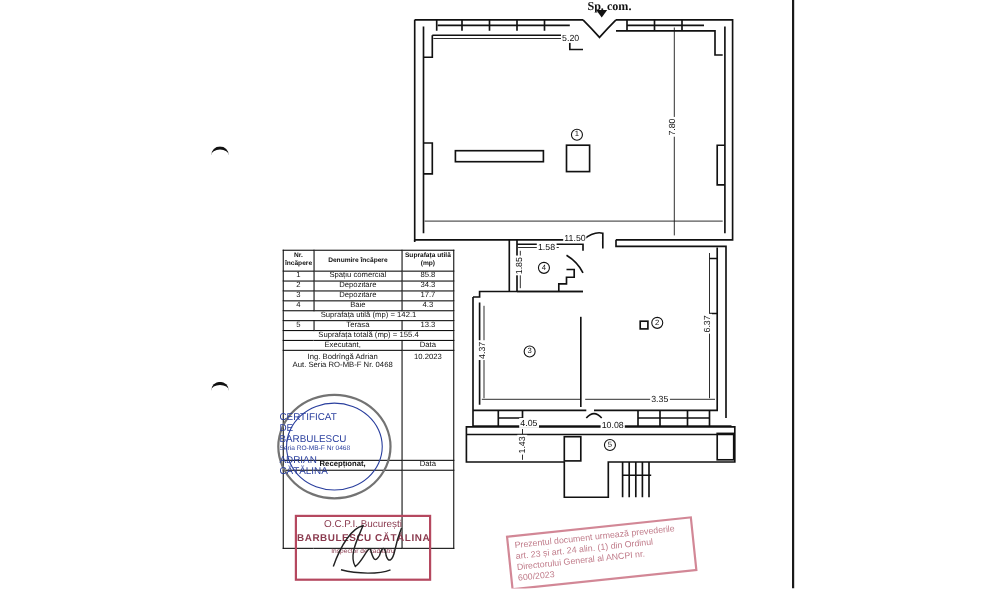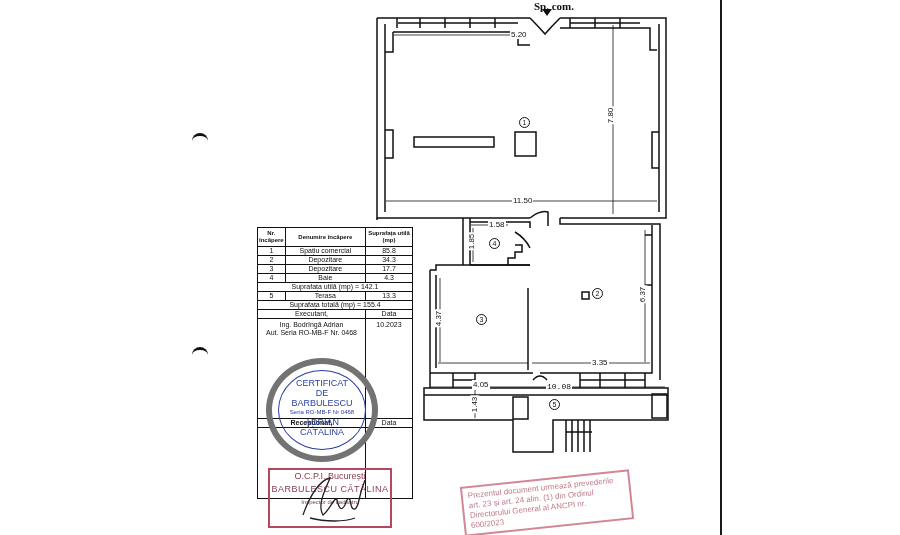--- a/index.html
+++ b/index.html
@@ -5,29 +5,29 @@
   html, body { margin:0; padding:0; }
   body { width:900px; height:535px; background:#ffffff; position:relative; overflow:hidden; font-family:"Liberation Sans", sans-serif; color:#111; }
   .page-edge { position:absolute; left:720px; top:0; width:2px; height:535px; background:#1a1a1a; }
   .punch { position:absolute; width:16px; height:10px; border-top:3px solid #111; border-radius:10px 10px 0 0; }
   .plan { position:absolute; left:0; top:0; width:900px; height:535px; }
   .tbl { position:absolute; left:257px; top:227px; width:156px; border-collapse:collapse; font-size:7px; }
   .tbl td, .tbl th { border:1px solid #111; padding:0 2px; text-align:center; line-height:8px; }
   .tbl th { font-weight:bold; font-size:6px; line-height:7px; padding:2px 1px; }
   .sig-cell { height:97px; position:relative; }
   .recv-cell { height:70px; position:relative; }
-  .stamp { position:absolute; left:266px; top:358px; width:100px; height:92px; border:6px solid #737373; border-radius:50%; color:#2a3f9e; text-align:center; font-size:8px; line-height:9px; }
+  .stamp { position:absolute; left:252px; top:358px; width:100px; height:92px; border:2px solid #737373; border-radius:50%; color:#2a3f9e; font-size:8px; line-height:9px; }
   .stamp-inner { position:absolute; left:6px; top:6px; right:6px; bottom:6px; border:1px solid #2a3f9e; border-radius:50%; }
   .stamp-text { position:absolute; left:0; right:0; top:14px; }
   .stamp-text div { white-space:nowrap; }
   .stamp-text .big { font-size:9px; line-height:10px; }
   .stamp-text .small { font-size:6px; }
   .ocpi { position:absolute; left:268px; top:468px; width:120px; height:56px; border:2px solid #b5485f; color:#8a3a4e; text-align:center; font-size:9px; }
   .ocpi div { white-space:nowrap; line-height:13px; }
-  .ocpi .name { font-weight:normal; letter-spacing:0.5px; }
+  .ocpi .name { font-weight:bold; letter-spacing:0.5px; }
   .ocpi .sub { font-size:6px; }
   .sign { position:absolute; left:295px; top:470px; width:80px; height:55px; }
   .notice { position:absolute; left:462px; top:478px; width:170px; height:50px; border:2px solid #c76a7c; transform:rotate(-6deg); color:#b05a6c; font-size:8px; line-height:10px; padding:3px 5px; box-sizing:border-box; opacity:0.8; }
   .notice div { white-space:nowrap; }
   .lbl { position:absolute; font-size:8px; color:#111; background:#fff; line-height:9px; padding:0 1px; }
   .lbl.v { transform:rotate(-90deg); transform-origin:center; }
   .roomno { position:absolute; width:9px; height:9px; border:1px solid #111; border-radius:50%; font-size:7px; line-height:9px; text-align:center; background:#fff; }
   .spcom { position:absolute; left:534px; top:0px; font-family:"Liberation Serif", serif; font-weight:bold; font-size:11px; }
 </style>
 </head>
@@ -89,28 +89,28 @@
     <path d="M566 420 L566 452 M572 420 L572 452 M578 420 L578 452 M584 420 L584 452 M590 420 L590 452 M566 432 L592 432"></path>
   </g>
 
   <polygon points="542,9 552,9 547,16" fill="#111"></polygon>
 </svg>
 
 <div class="spcom">Sp. com.</div>
 
 <div class="lbl" style="left:466px;top:30px;margin-left:44px;">5.20</div>
 <div class="lbl v" style="left:602px;top:111px;">7.80</div>
-<div class="lbl" style="left:512px;top:196px;">11.50</div>
+<div class="lbl" style="left:512px;top:212px;">11.50</div>
 <div class="lbl" style="left:488px;top:220px;">1.58</div>
 <div class="lbl v" style="left:463px;top:237px;">1.85</div>
 <div class="lbl v" style="left:634px;top:290px;">6.37</div>
 <div class="lbl v" style="left:430px;top:314px;">4.37</div>
 <div class="lbl" style="left:472px;top:380px;">4.05</div>
 <div class="lbl" style="left:591px;top:358px;">3.35</div>
-<div class="lbl" style="left:546px;top:382px;font-family:Liberation Mono, monospace;">10.08</div>
+<div class="lbl" style="left:546px;top:382px;">10.08</div>
 <div class="lbl v" style="left:466px;top:400px;">1.43</div>
 
 <div class="roomno" style="left:519px;top:117px;">1</div>
 <div class="roomno" style="left:592px;top:288px;">2</div>
 <div class="roomno" style="left:476px;top:314px;">3</div>
 <div class="roomno" style="left:489px;top:238px;">4</div>
 <div class="roomno" style="left:549px;top:399px;">5</div>
 
 <table class="tbl">
   <tbody>

